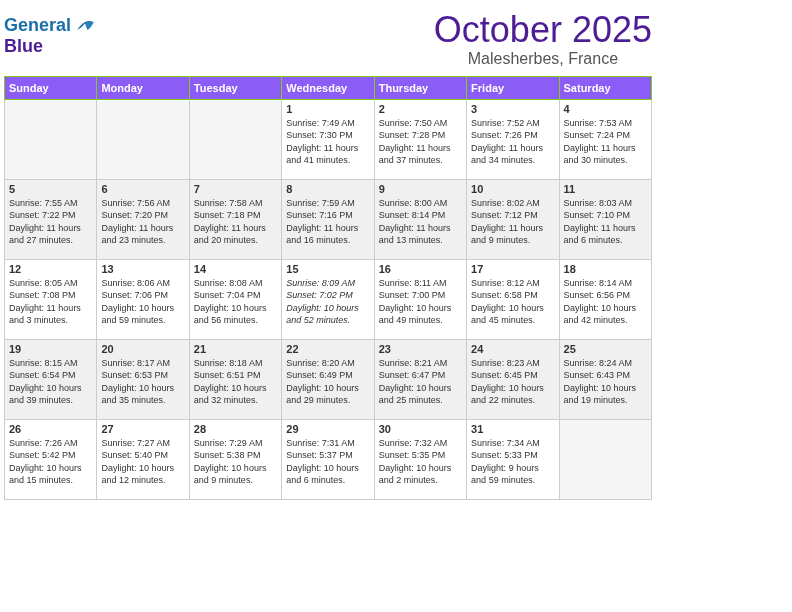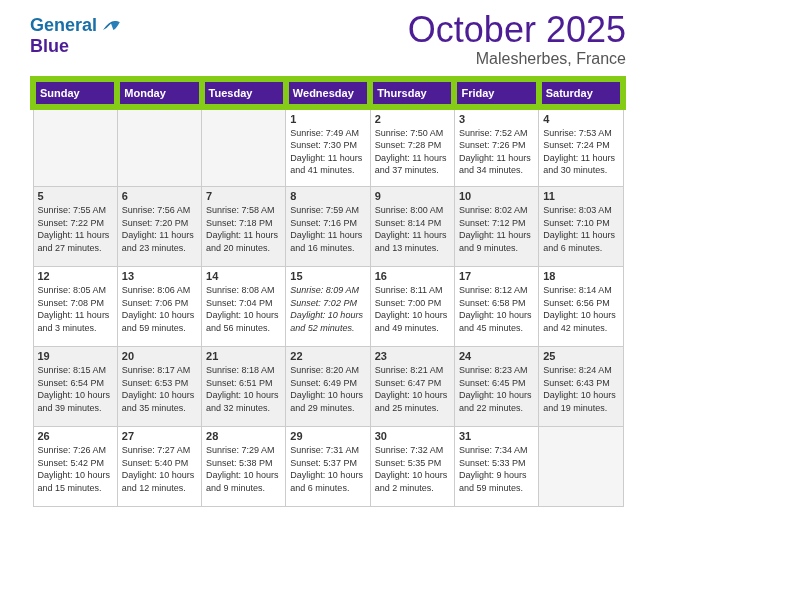--- a/index.html
+++ b/index.html
@@ -5,21 +5,21 @@
     * { margin: 0; padding: 0; box-sizing: border-box; }
     body {
       font-family: Arial, sans-serif;
       background: #fff;
       width: 792px;
       height: 612px;
       overflow: hidden;
     }
     .container {
       width: 656px;
-      padding: 10px 30px;
+      padding: 10px 4px;
     }
     .header {
       display: flex;
       justify-content: space-between;
       align-items: flex-start;
       margin-bottom: 8px;
     }
     .logo {
       display: flex;
       align-items: center;
@@ -44,34 +44,35 @@
     }
     .month-title {
       font-size: 36px;
       font-weight: normal;
       color: #4c1d95;
       line-height: 1.1;
     }
     .location {
       font-size: 16px;
       color: #555;
+      text-align: center;
     }
     table {
       width: 100%;
       border-collapse: collapse;
       table-layout: fixed;
     }
     th {
-      background-color: #4c1d95;
+      background-color: #8b5cf6;
       color: #fff;
       font-size: 11px;
       font-weight: bold;
       padding: 5px 4px;
       text-align: left;
-      border: 6px solid #84cc16;
+      border: 1px solid #84cc16;
     }
     td {
       border: 1px solid #ccc;
       vertical-align: top;
       padding: 3px 4px;
       font-size: 9.5px;
       color: #333;
       height: 80px;
       background: #fff;
     }

